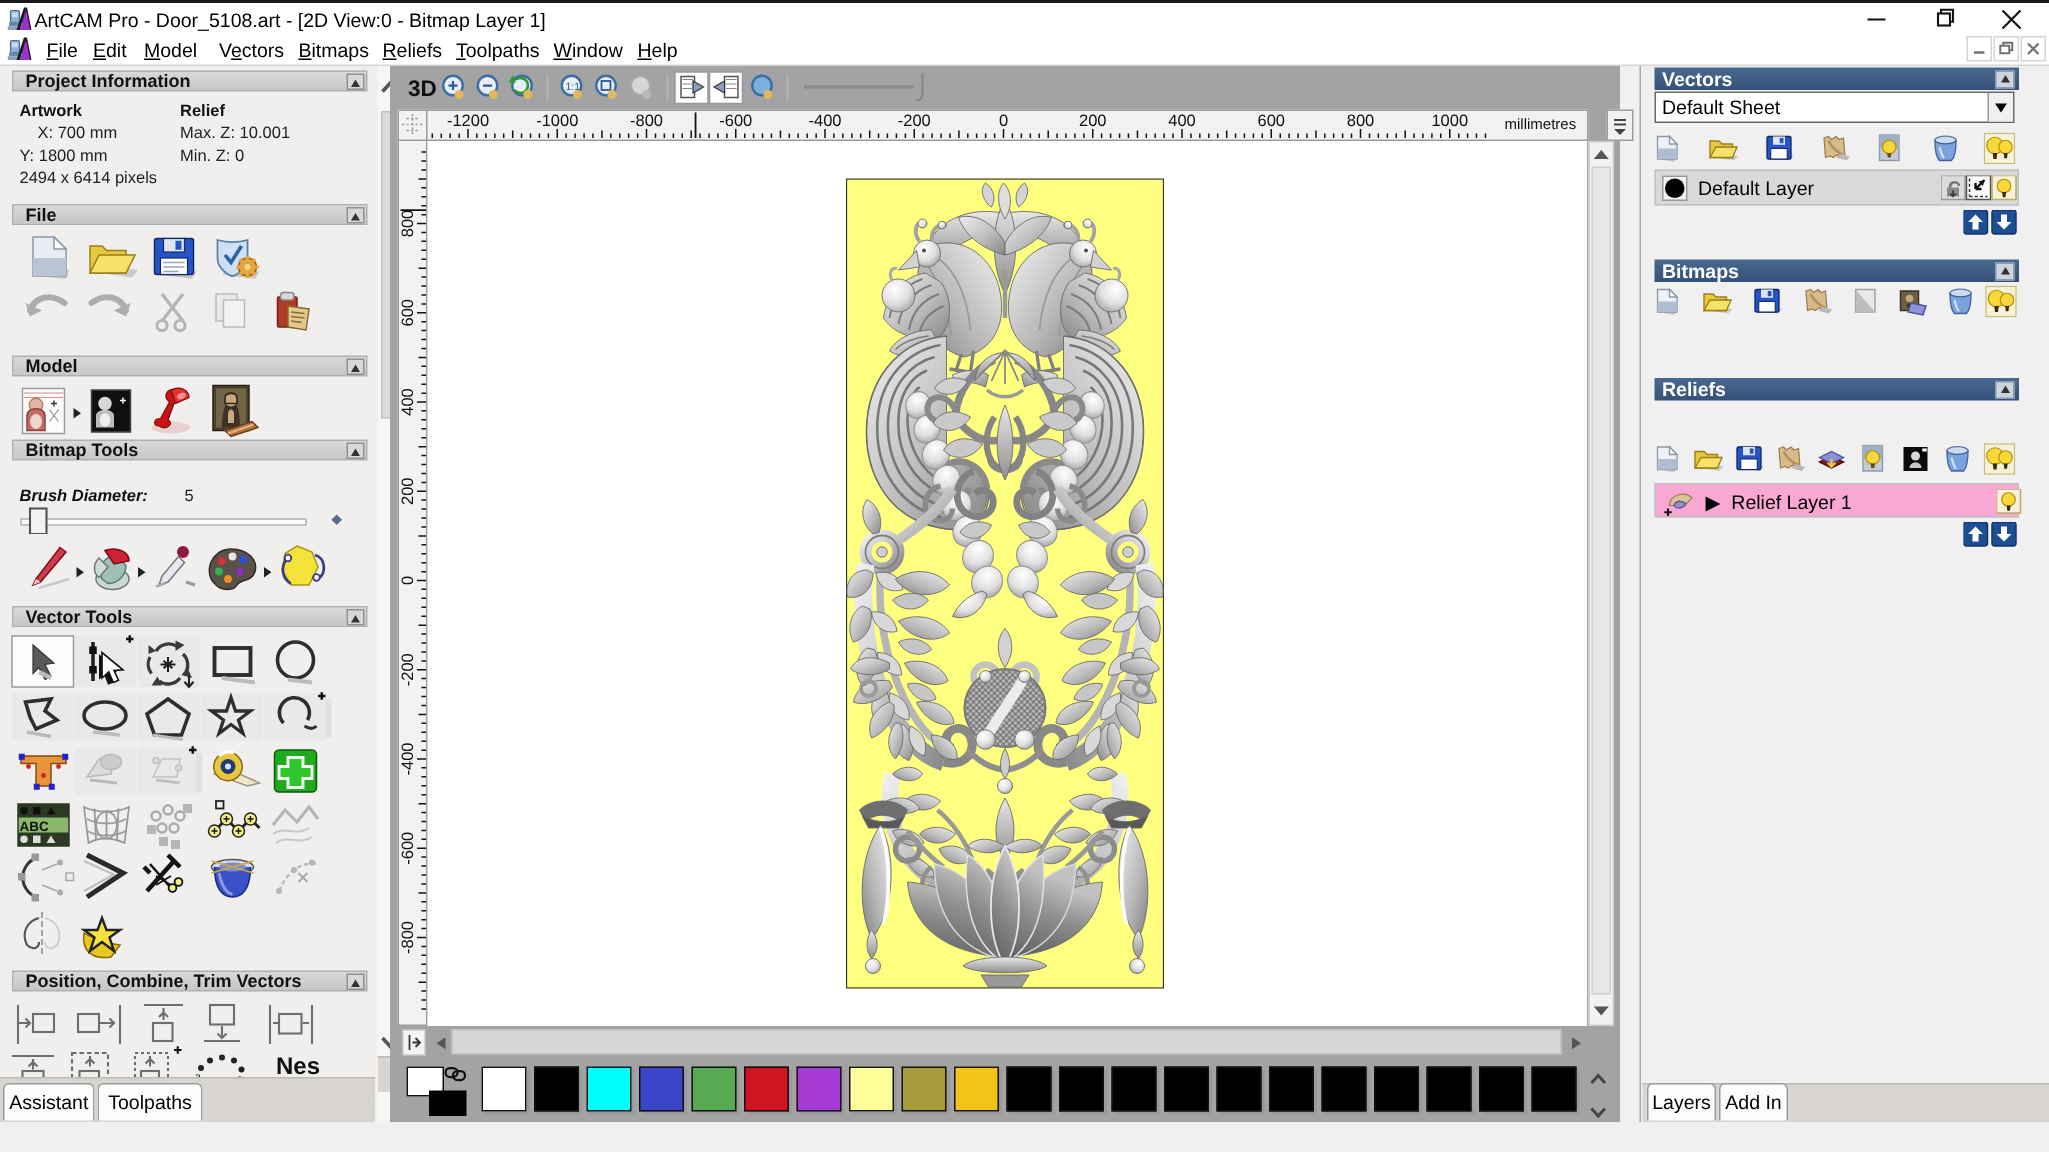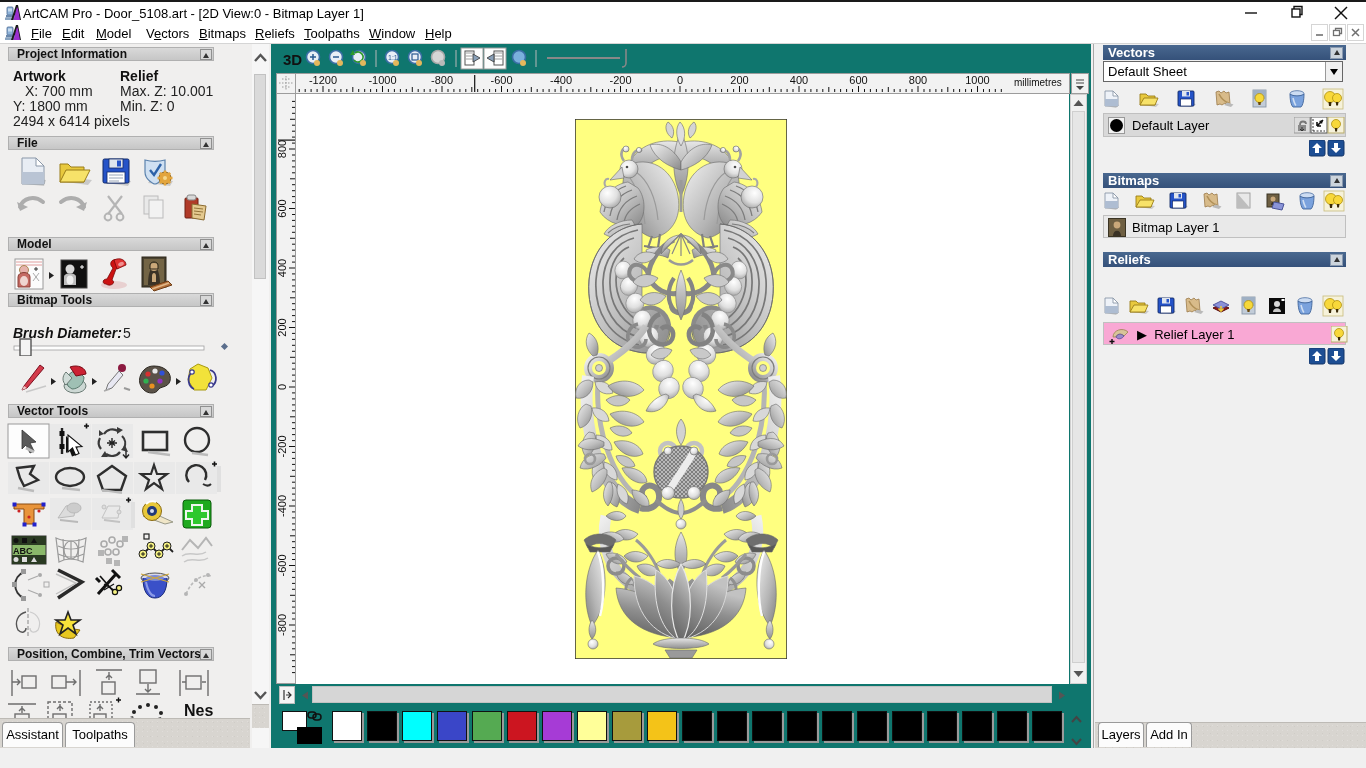--- a/index.html
+++ b/index.html
@@ -10,40 +10,40 @@
 
 
 #titlebar { left:0; top:0; width:1366px; height:22px; background:#ffffff; border-top:2px solid #1a1a1a; }
 #titletext { left:23px; top:4px; font-size:13px; color:#000; }
 #menubar { left:0; top:22px; width:1366px; height:22px; background:#ffffff; border-bottom:1px solid #d5d5d5; }
 .menuitem { position:absolute; top:4px; font-size:13px; color:#000; }
 .menuitem u { text-decoration:underline; }
 
 
 #leftpanel { left:0; top:44px; width:272px; height:704px; background:#f0efee; }
-.sechdr { position:absolute; left:8px; width:206px; height:14px;
+.sechdr { position:absolute; left:8px; width:237px; height:14px;
   background:linear-gradient(180deg,#d9d9d9,#c6c6c6); border:1px solid #b0b0b0;
   font-size:12px; font-weight:bold; color:#111; padding-left:8px; line-height:13px; }
 .secbtn { position:absolute; right:1px; top:1px; width:12px; height:11px;
   background:#d8d8d8; border:1px solid #909090; }
 .secbtn:after { content:""; position:absolute; left:2px; top:2.5px; width:0; height:0;
   border-left:3.5px solid transparent; border-right:3.5px solid transparent; border-bottom:5px solid #333; }
-.ptxt { position:absolute; font-size:14px; color:#222; }
+.ptxt { position:absolute; font-size:11px; color:#222; }
 .pbold { font-weight:bold; color:#111; }
 
 
 #lscroll { left:252px; top:44px; width:17px; height:704px; background:#f6f6f6; }
 
 
 .tabstrip { border-top:1px solid #bdbab5; background:#d8d5d0; background-image:radial-gradient(#cfccc7 12%, transparent 13%),radial-gradient(#e0ddda 12%, transparent 13%); background-size:7px 7px,5px 5px; }
 .tab { position:absolute; top:0px; height:25px; background:#fcfcfc; border:1px solid #9a9a9a; border-bottom:none;
   border-radius:4px 4px 0 0; font-size:13px; color:#000; text-align:center; }
 
 
-#canvasarea { left:271px; top:44px; width:820px; height:704px; background:#0f766e; }
+#canvasarea { left:260px; top:44px; width:820px; height:704px; background:#a3a3a3; }
 #ctoolbar { left:0; top:0; width:820px; height:28px; }
 #rulerh { left:5px; top:29px; width:794px; height:21px; background:#f2f2f2; border:1px solid #9c9c9c; }
 #rulerv { left:5px; top:50px; width:20px; height:590px; background:#f2f2f2; border-left:1px solid #9c9c9c; border-right:1px solid #9c9c9c; border-bottom:1px solid #9c9c9c; }
 #canvas { left:25px; top:50px; width:773px; height:590px; background:#ffffff; }
 
 
 #vscroll { left:799px; top:50px; width:17px; height:590px; background:#f1f1f1; border:1px solid #d0d0d0; }
 #hscroll { left:5px; top:641px; width:794px; height:20px; }
 
 
@@ -1256,28 +1256,20 @@
     <svg class="abs" style="left:7px;top:146px" width="250" height="22" viewBox="0 0 250 22">
       <use href="#ic-new" transform="translate(1,1)"></use>
       <use href="#ic-folder" transform="translate(34,1)"></use>
       <use href="#ic-save" transform="translate(67,1)"></use>
       <use href="#ic-merge" transform="translate(100,1)"></use>
       <use href="#ic-grayfade" transform="translate(133,1)"></use>
       <use href="#ic-monasm" transform="translate(164,1)"></use>
       <use href="#ic-trash" transform="translate(196,1)"></use>
       <use href="#ic-bulbs" transform="translate(223,1)"></use>
     </svg>
-    <div class="layerrow" style="top:171px;height:23px;background:#e9e9e9">
-      <svg class="abs" style="left:4px;top:2px" width="18" height="19">
-          <rect x="0.5" y="0.5" width="17" height="18" fill="#6e5f42" stroke="#3a3424"></rect>
-          <circle cx="9" cy="7" r="3.4" fill="#caa87a"></circle>
-          <path d="M5,18 C5,11 13,11 13,18 Z" fill="#3a3226"></path>
-        </svg>
-      <div class="abs" style="left:28px;top:4px">Bitmap Layer 1</div>
-    </div>
 
     <div class="bluehdr" style="top:208px">Reliefs<span class="bluebtn"></span></div>
     <svg class="abs" style="left:7px;top:251px" width="250" height="22" viewBox="0 0 250 22">
       <use href="#ic-new" transform="translate(1,1)"></use>
       <use href="#ic-folder" transform="translate(28,1)"></use>
       <use href="#ic-save" transform="translate(55,1)"></use>
       <use href="#ic-merge" transform="translate(82,1)"></use>
       <use href="#ic-teal" transform="translate(110,1)"></use>
       <use href="#ic-bulbpage" transform="translate(138,1)"></use>
       <use href="#ic-film" transform="translate(166,1)"></use>

